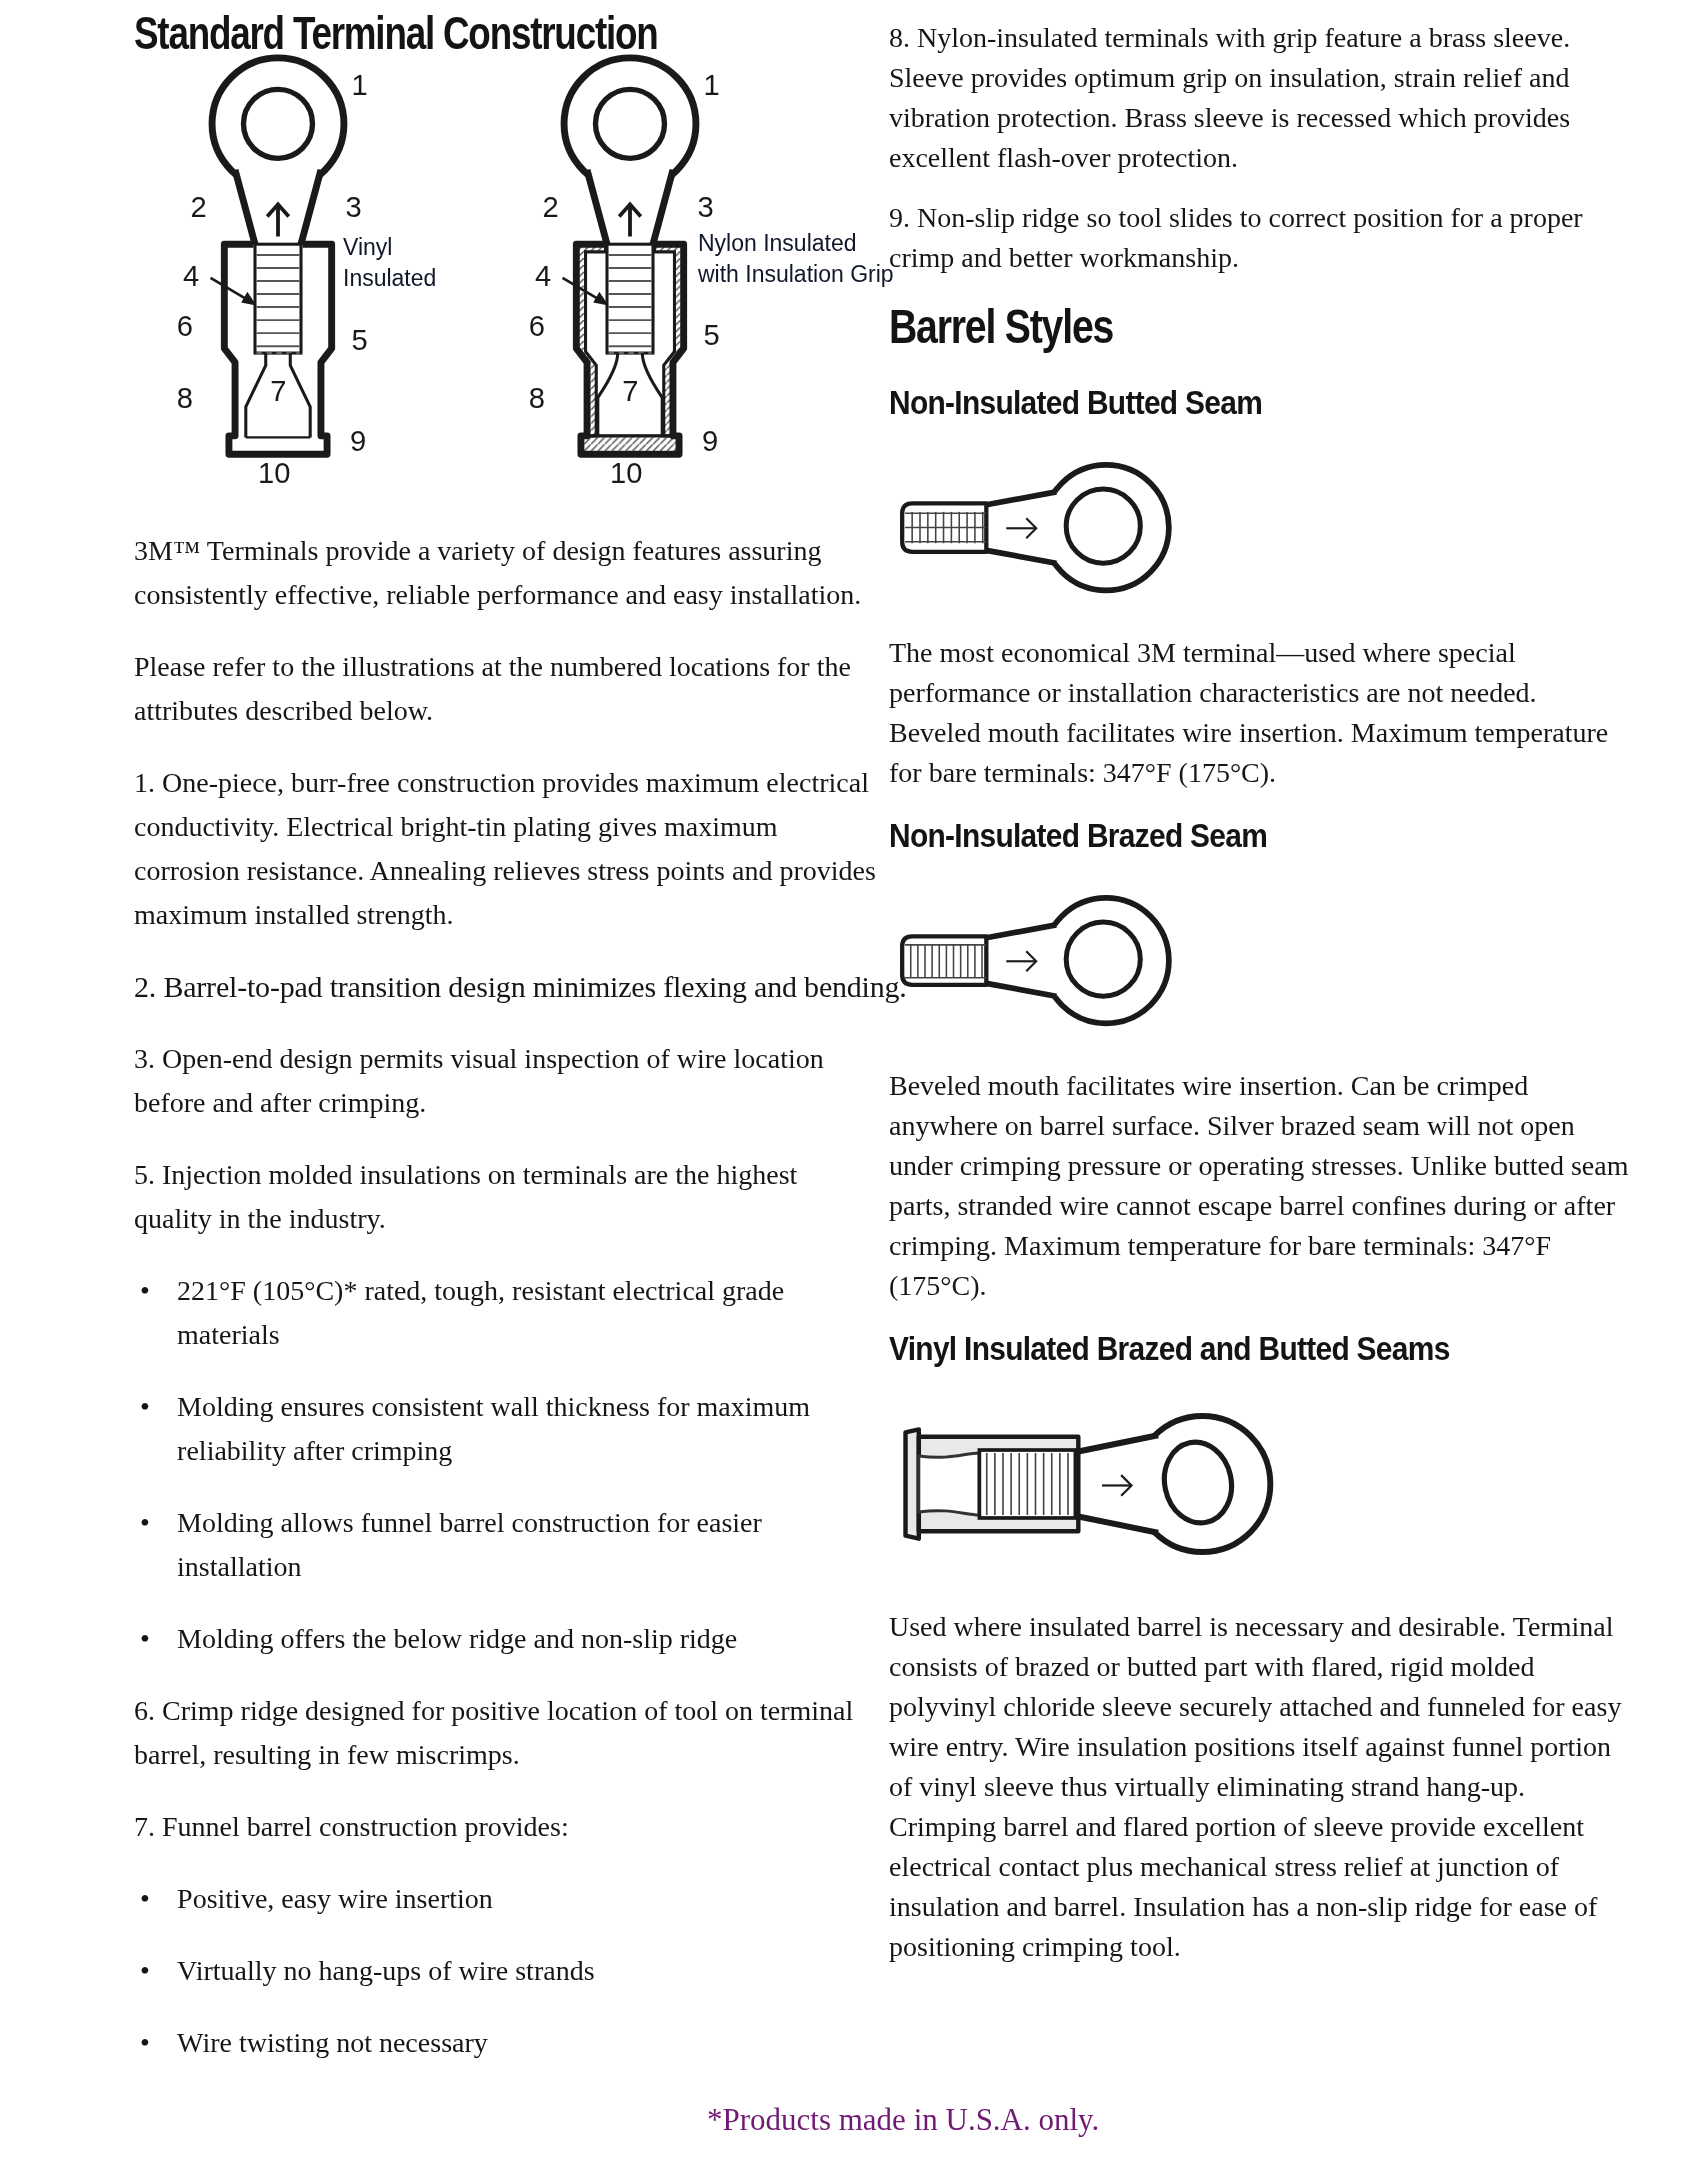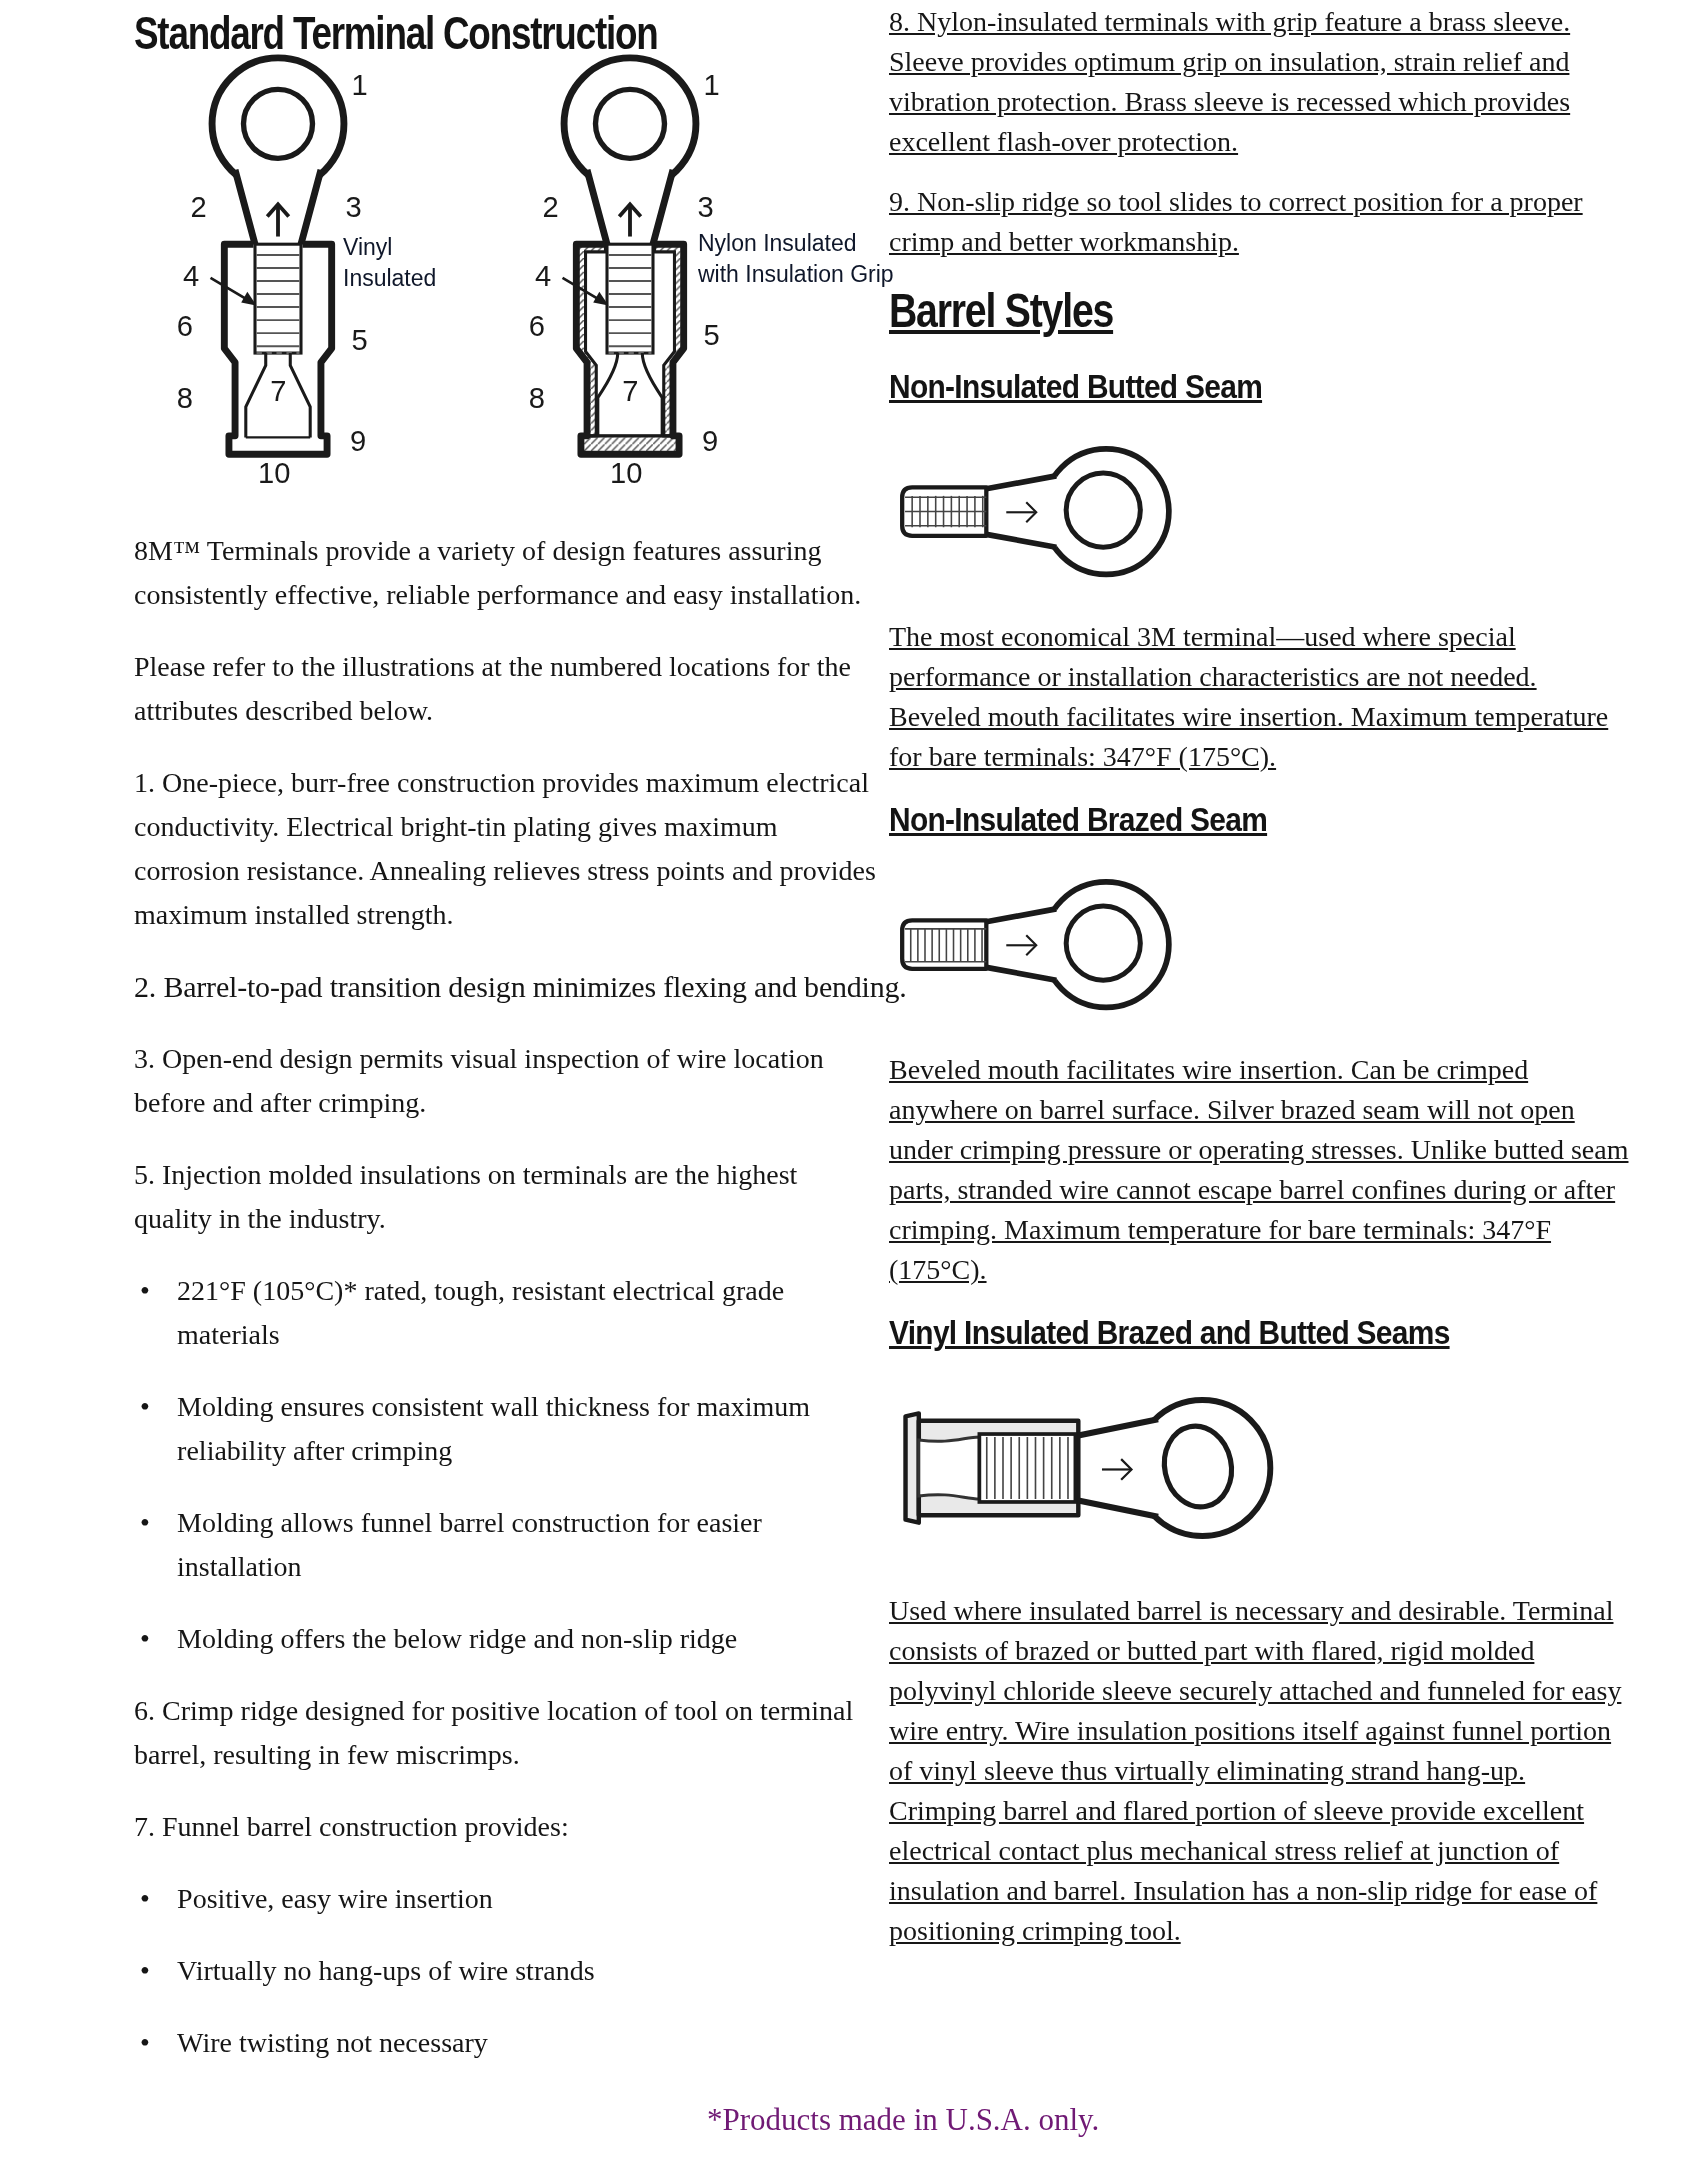--- a/index.html
+++ b/index.html
@@ -30,21 +30,21 @@
   }
   .h3{
     margin:23px 0 20px 0;
     font-family:"Liberation Sans", sans-serif;
     font-weight:bold; font-size:34px; letter-spacing:-0.8px;
     transform:scaleX(.88); transform-origin:0 50%;
     white-space:nowrap; color:#141414;
   }
   
   .left-col{ position:absolute; left:117px; top:529px;  width:748px; }
-  .right-col{ position:absolute; left:872px; top:2px; width:740px;text-decoration:underline; }
+  .right-col{ position:absolute; left:872px; top:18px; width:740px; }
   .left-col p { margin:0 0 28px 0; font-size:28px; line-height:44px; }
   .right-col p{ margin:0 0 20px 0; font-size:28px; line-height:40px; }
   p.tight{ font-size:30px; letter-spacing:-0.2px; white-space:nowrap; }
   p.oneline{ white-space:nowrap; }
   .bullet{
     display:flex; align-items:flex-start;
     margin:0 0 28px 0; font-size:28px; line-height:44px;
   }
   .bullet .dot{ flex:none; width:37px; padding-left:6.1px; }
   
@@ -190,21 +190,21 @@
   <div class="dlabel" style="left:326px; top:232px">
     <div>Vinyl</div>
     <div>Insulated</div>
   </div>
   <div class="dlabel" style="left:681px; top:228px">
     <div>Nylon Insulated</div>
     <div>with Insulation Grip</div>
   </div>
 
   <div class="left-col">
-    <p>8M™ Terminals provide a variety of design features assuring consistently effective, reliable performance and easy installation.</p>
+    <p>3M™ Terminals provide a variety of design features assuring consistently effective, reliable performance and easy installation.</p>
     <p>Please refer to the illustrations at the numbered locations for the attributes described below.</p>
     <p>1. One-piece, burr-free construction provides maximum electrical conductivity. Electrical bright-tin plating gives maximum corrosion resistance. Annealing relieves stress points and provides maximum installed strength.</p>
     <p class="tight">2. Barrel-to-pad transition design minimizes flexing and bending.</p>
     <p>3. Open-end design permits visual inspection of wire location before and after crimping.</p>
     <p>5. Injection molded insulations on terminals are the highest quality in the industry.</p>
 
     <div class="bullet">
       <span class="dot">•</span>
       <span>221°F (105°C)* rated, tough, resistant electrical grade materials</span>
     </div>

